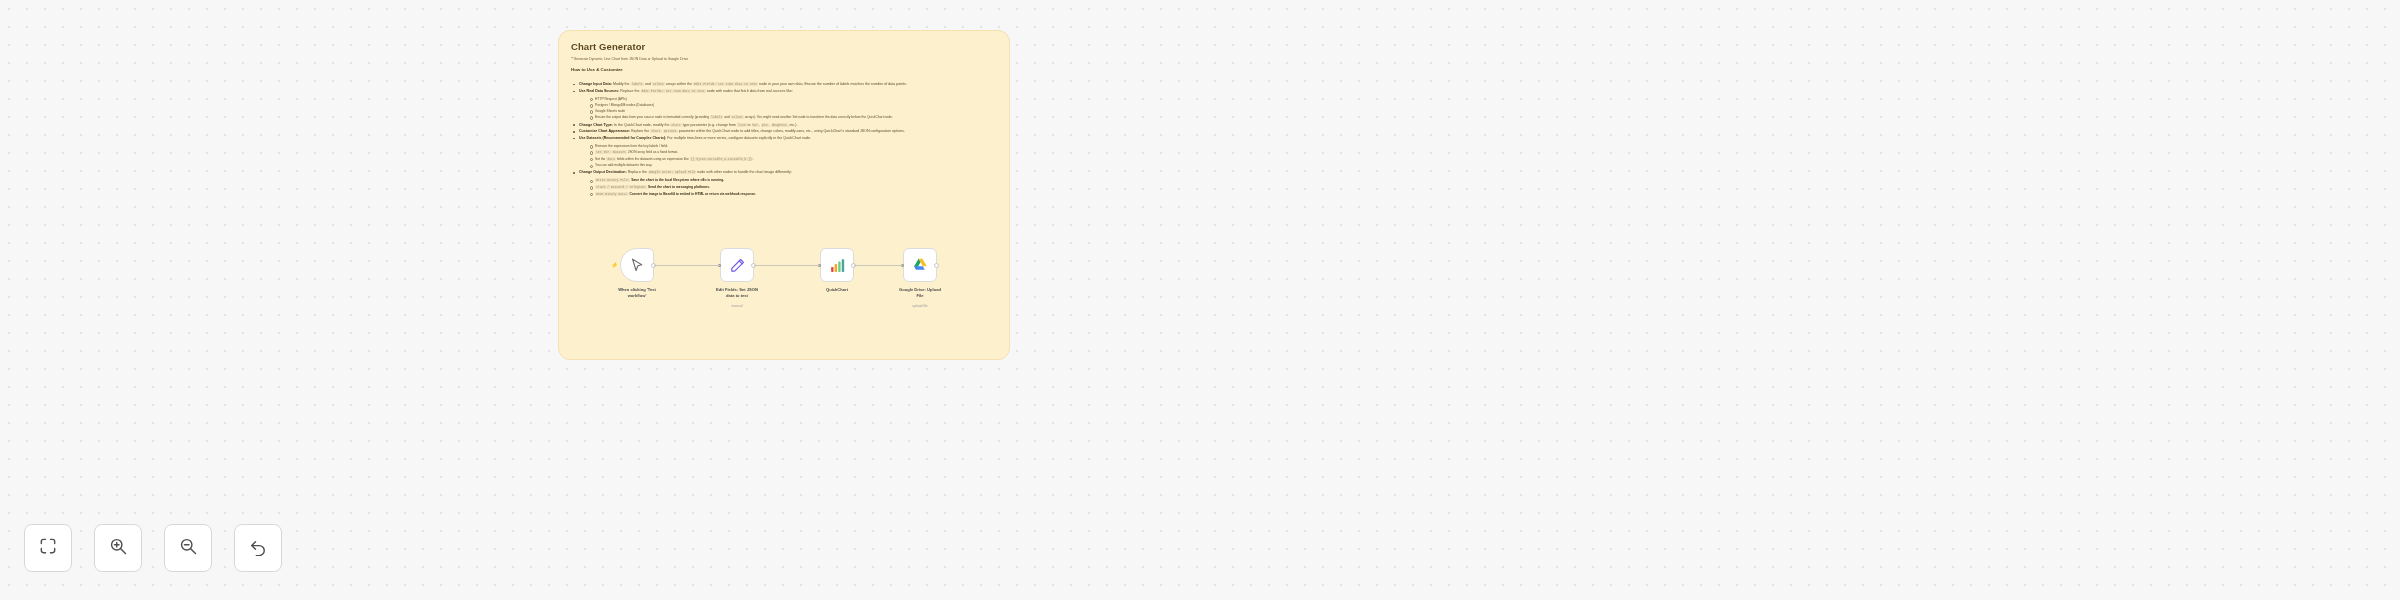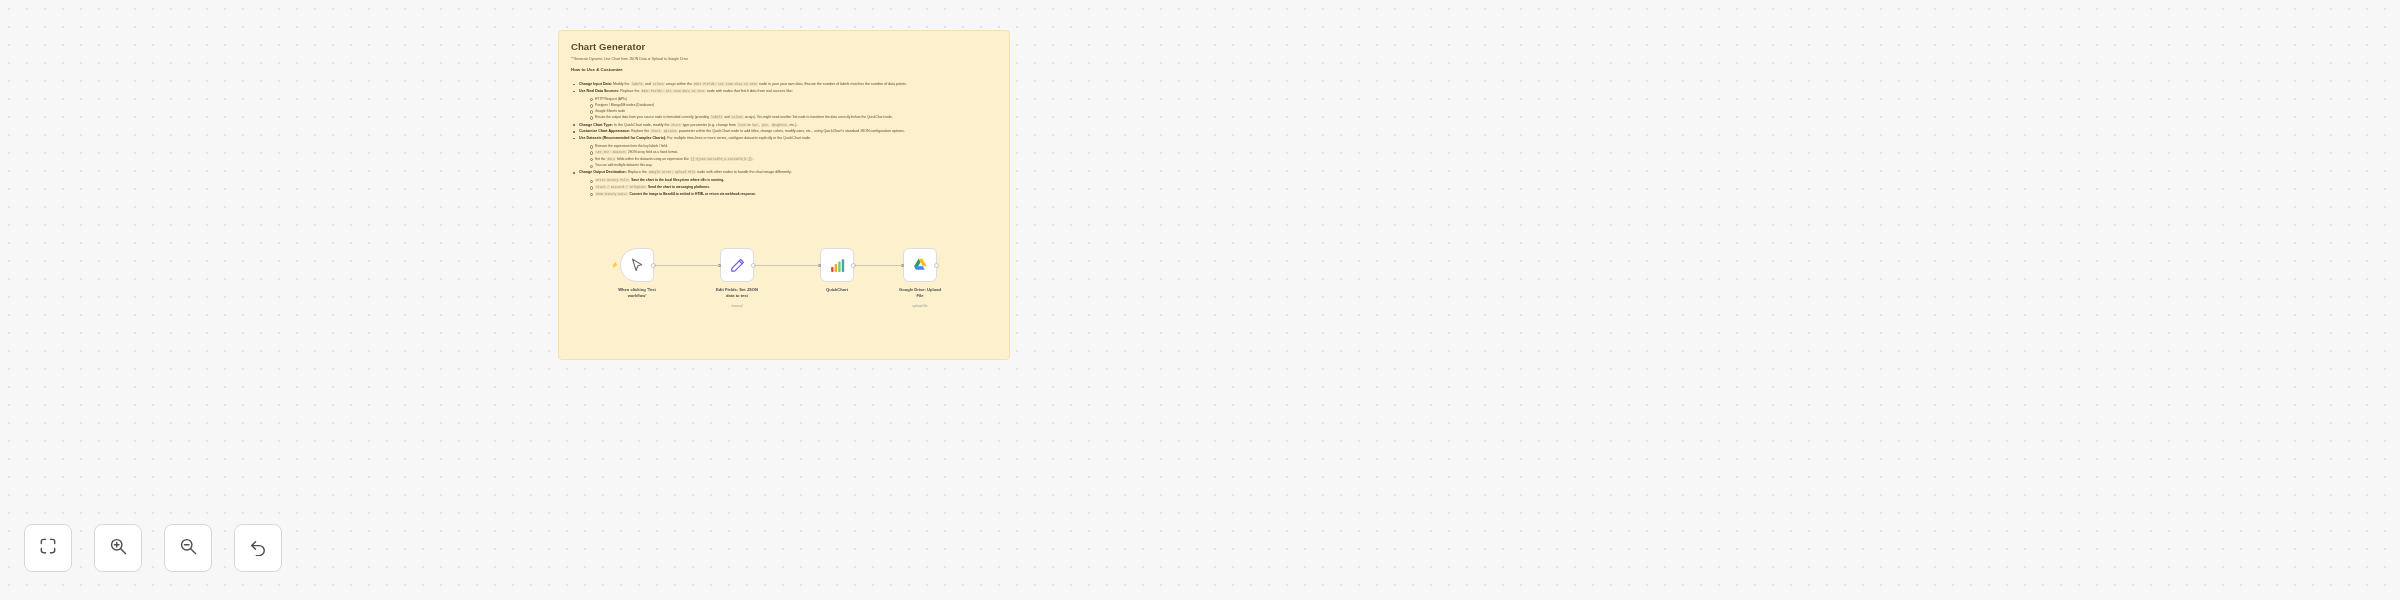--- a/index.html
+++ b/index.html
@@ -29,21 +29,21 @@
 
   
   #sticky-note {
     position: absolute;
     left: 558px;
     top: 30px;
     width: 452px;
     height: 330px;
     background: #fdf0cd;
     border: 1px solid #f3e0ae;
-    border-radius: 4px;
+    border-radius: 12px;
     padding: 10px 12px 0 12px;
     overflow: hidden;
   }
 
   .note-title {
     font-size: 9.5px;
     font-weight: 700;
     color: #5b4a21;
     letter-spacing: .1px;
     margin-bottom: 5px;

